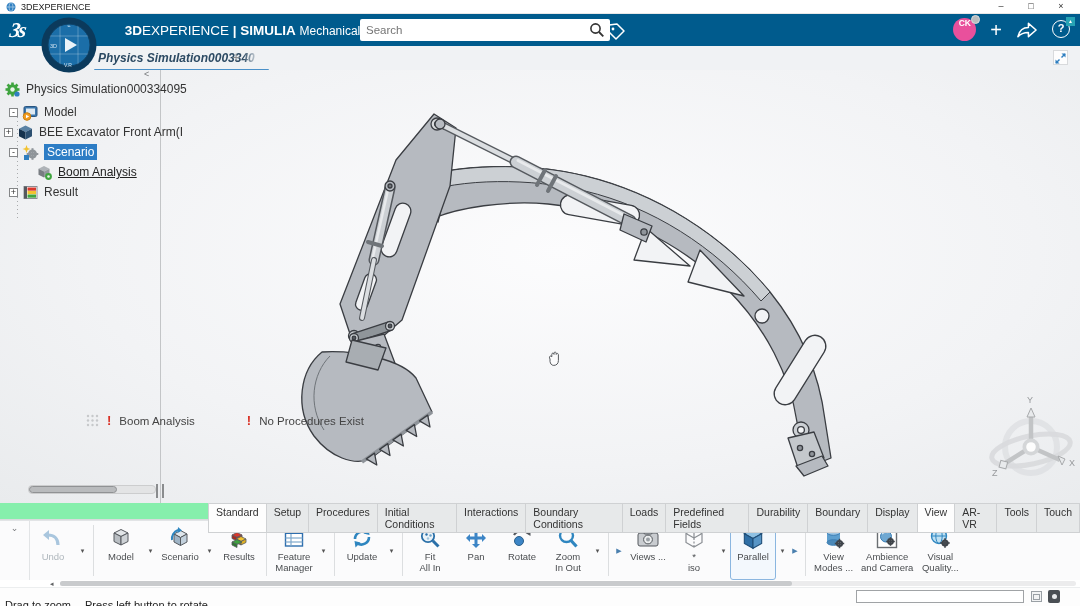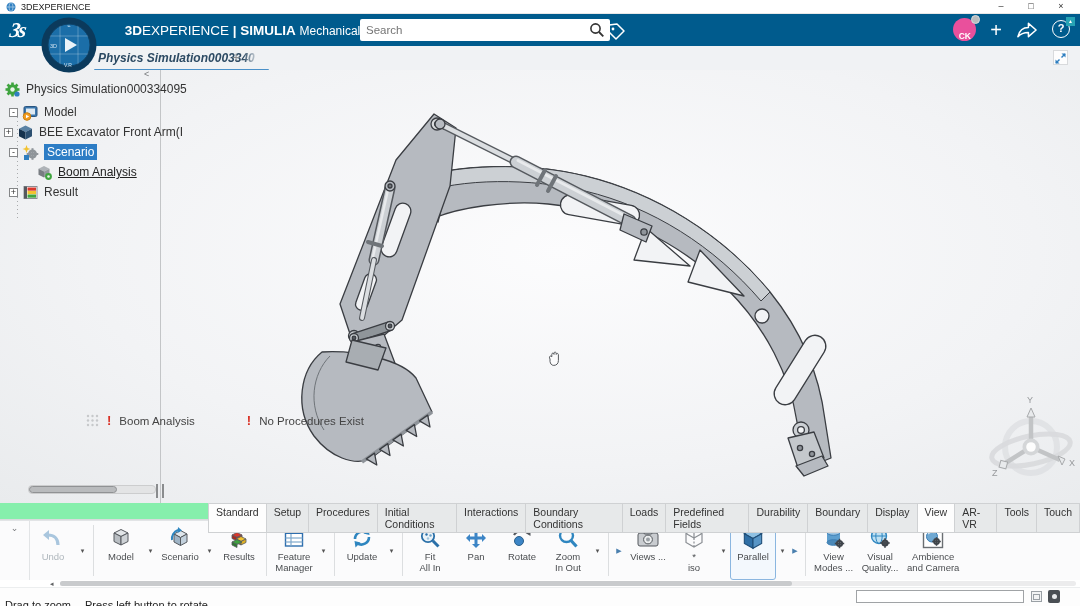--- a/index.html
+++ b/index.html
@@ -17,21 +17,21 @@
   .topbar { height:32px; background:#005b8d; position:relative; display:flex; align-items:center; }
   .logo3ds { font-family:"Liberation Serif", serif; font-style:italic; font-weight:bold; color:#fff; font-size:21px; margin-left:10px; transform:skewX(-8deg); letter-spacing:-2px; }
   .compass-logo { position:absolute; left:40px; top:2px; width:58px; height:58px; z-index:30; }
   .brand { margin-left:100px; color:#fff; font-size:13.5px; white-space:nowrap; }
   .brand b { font-weight:bold; }
   .brand .module { font-size:12px; font-weight:normal; }
   .searchwrap { position:absolute; left:360px; top:5px; width:250px; height:22px; background:#fff; border-radius:2px; display:flex; align-items:center; }
   .searchwrap input { border:none; outline:none; flex:1; font-size:11.5px; padding:0 6px; color:#333; background:transparent; }
   .tagicon { position:absolute; left:606px; top:8px; }
   .topbar-right { position:absolute; right:8px; top:4px; display:flex; align-items:center; gap:14px; }
-  .avatar { width:23px; height:23px; border-radius:50%; background:#e9509c; color:#fff; font-size:8.5px; font-weight:bold; display:flex; align-items:flex-end; justify-content:center; position:relative; cursor:pointer;}
+  .avatar { width:23px; height:23px; border-radius:50%; background:#e9509c; color:#fff; font-size:8.5px; font-weight:bold; display:flex; align-items:flex-start; justify-content:center; position:relative; cursor:pointer;}
   .avatar .badge { position:absolute; right:-4px; top:-3px; width:9px; height:9px; border-radius:50%; background:#b9bcbe; border:1px solid #d9dbdd;}
   .top-ico { color:#fff; cursor:pointer; }
   .plus-ico { font-size:20px; font-weight:400; line-height:20px; }
   .help { position:relative; width:20px; height:20px; }
   .help .hq { position:absolute; left:0; top:0; width:18px; height:18px; border:1.6px solid #fff; border-radius:50%; color:#fff; font-size:11px; font-weight:bold; text-align:center; line-height:15px;}
   .help .hbadge { position:absolute; right:-3px; top:-3px; width:9px; height:9px; background:#27a3b4; font-size:5px; color:#fff; text-align:center; line-height:9px; }
 
   
   .tabrow { height:24px; background:#f0f2f4; position:relative;padding-left:8px; }
   .doc-tab { position:absolute; left:98px; top:2px; cursor:pointer; }
@@ -639,53 +639,53 @@
           </g>
     </svg>
       </span>
     <span class="tb-label">View
 Modes ...</span>
   </div>
 
   <div class="tb-btn">
     <span class="tb-ic">
         <svg width="24" height="24" viewBox="0 0 24 24">
+      <rect x="2.5" y="2.5" width="19" height="19" fill="#fff" stroke="#6a6e72" stroke-width="1.4"></rect>
+      <circle cx="11" cy="10.5" r="5.5" fill="#6fa8d2" stroke="#3d7fb5"></circle>
+      <path d="M7,8 A5,5 0 0 1 13,6.5" stroke="#cfe4f2" fill="none" stroke-width="1.4"></path>
+      <circle cx="15.5" cy="15.5" r="3.4" fill="#3f444a"></circle>
+      <circle cx="15.5" cy="15.5" r="1.3" fill="#d9dbdd"></circle>
+      <g stroke="#3f444a" stroke-width="1.5">
+            <line x1="15.5" y1="11.2" x2="15.5" y2="19.8"></line>
+            <line x1="11.2" y1="15.5" x2="19.8" y2="15.5"></line>
+          </g>
+    </svg>
+      </span>
+    <span class="tb-label">Ambience
+and Camera</span>
+  </div>
+
+  <div class="tb-btn">
+    <span class="tb-ic">
+        <svg width="24" height="24" viewBox="0 0 24 24">
       <circle cx="11" cy="10" r="7.5" fill="#bfe0f2" stroke="#2f86c0" stroke-width="1.4"></circle>
       <ellipse cx="11" cy="10" rx="3.2" ry="7.5" fill="none" stroke="#2f86c0" stroke-width="1"></ellipse>
       <line x1="3.5" y1="10" x2="18.5" y2="10" stroke="#2f86c0" stroke-width="1"></line>
       <circle cx="17" cy="17" r="3.6" fill="#3f444a"></circle>
       <circle cx="17" cy="17" r="1.4" fill="#d9dbdd"></circle>
       <g stroke="#3f444a" stroke-width="1.6">
             <line x1="17" y1="12.3" x2="17" y2="21.7"></line>
             <line x1="12.3" y1="17" x2="21.7" y2="17"></line>
           </g>
     </svg>
       </span>
     <span class="tb-label">Visual
 Quality...</span>
   </div>
 
-  <div class="tb-btn">
-    <span class="tb-ic">
-        <svg width="24" height="24" viewBox="0 0 24 24">
-      <rect x="2.5" y="2.5" width="19" height="19" fill="#fff" stroke="#6a6e72" stroke-width="1.4"></rect>
-      <circle cx="11" cy="10.5" r="5.5" fill="#6fa8d2" stroke="#3d7fb5"></circle>
-      <path d="M7,8 A5,5 0 0 1 13,6.5" stroke="#cfe4f2" fill="none" stroke-width="1.4"></path>
-      <circle cx="15.5" cy="15.5" r="3.4" fill="#3f444a"></circle>
-      <circle cx="15.5" cy="15.5" r="1.3" fill="#d9dbdd"></circle>
-      <g stroke="#3f444a" stroke-width="1.5">
-            <line x1="15.5" y1="11.2" x2="15.5" y2="19.8"></line>
-            <line x1="11.2" y1="15.5" x2="19.8" y2="15.5"></line>
-          </g>
-    </svg>
-      </span>
-    <span class="tb-label">Ambience
-and Camera</span>
-  </div>
-
 </div>
 
 <div class="hstrip">
   <span class="arr">◂</span>
   <div class="track">
     <div class="thumb"></div>
   </div>
 </div>
 
 <div class="statusbar">

